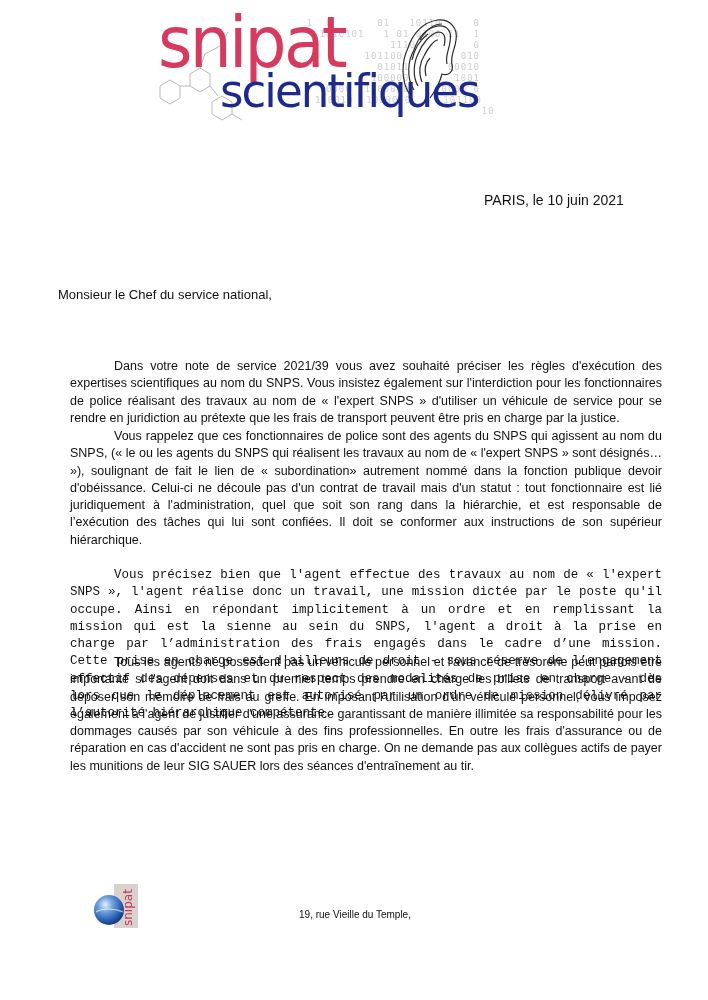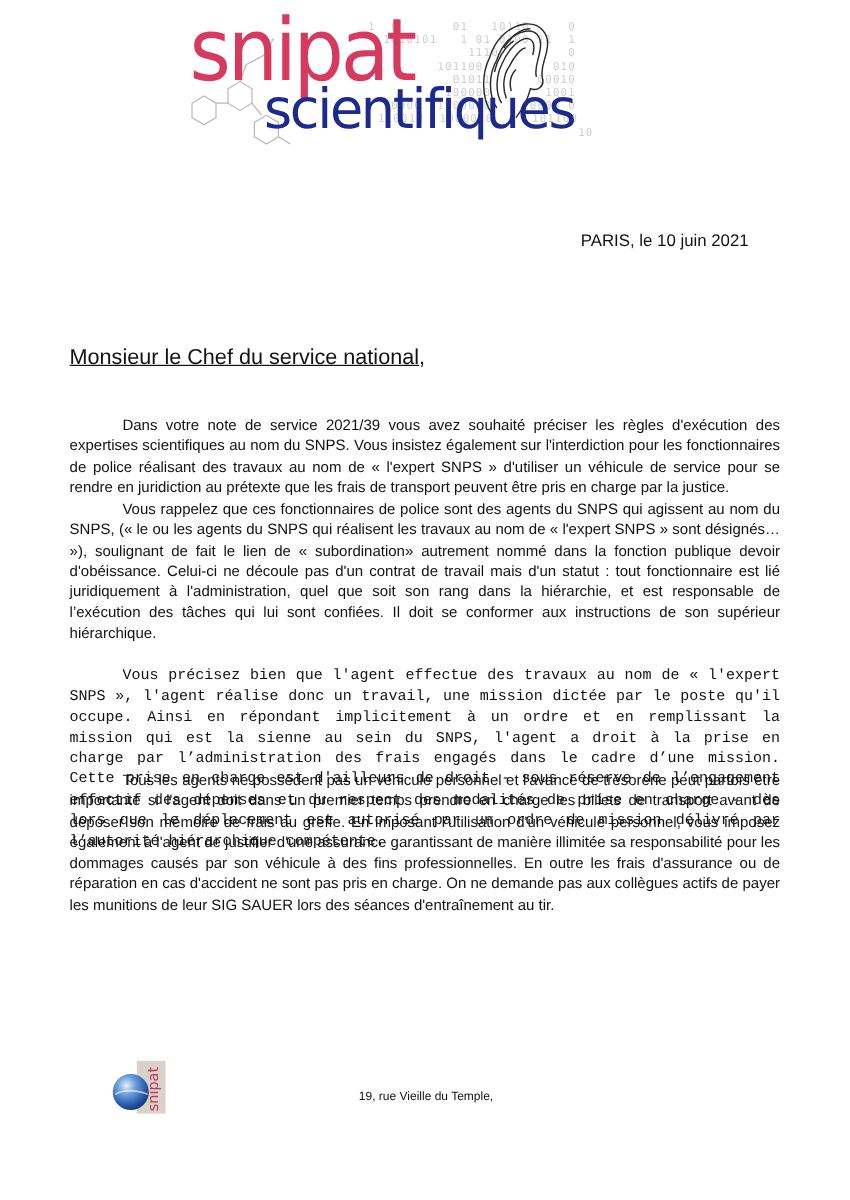--- a/index.html
+++ b/index.html
@@ -68,32 +68,31 @@
     .date {
       position: absolute;
       left: 484px;
       top: 192px;
       font-size: 14px;
     }
     .salutation {
       position: absolute;
       left: 58px;
       top: 287px;
-      font-size: 18px;
-      text-decoration: underline;
+      font-size: 13px;
     }
     .para {
       position: absolute;
       left: 58px;
       width: 592px;
       font-size: 12.5px;
       line-height: 17.3px;
       text-align: justify;
       text-indent: 44px;
-      margin: 0;
+      margin: 12px;
     }
     #p1 { top: 346px; }
     #p2 { top: 416px; }
     #p3 { top: 555px; font-family: Liberation Mono, monospace; }
     #p4 { top: 642px; }
     .footer-logo {
       position: absolute;
       left: 92px;
       top: 882px;
       width: 48px;

